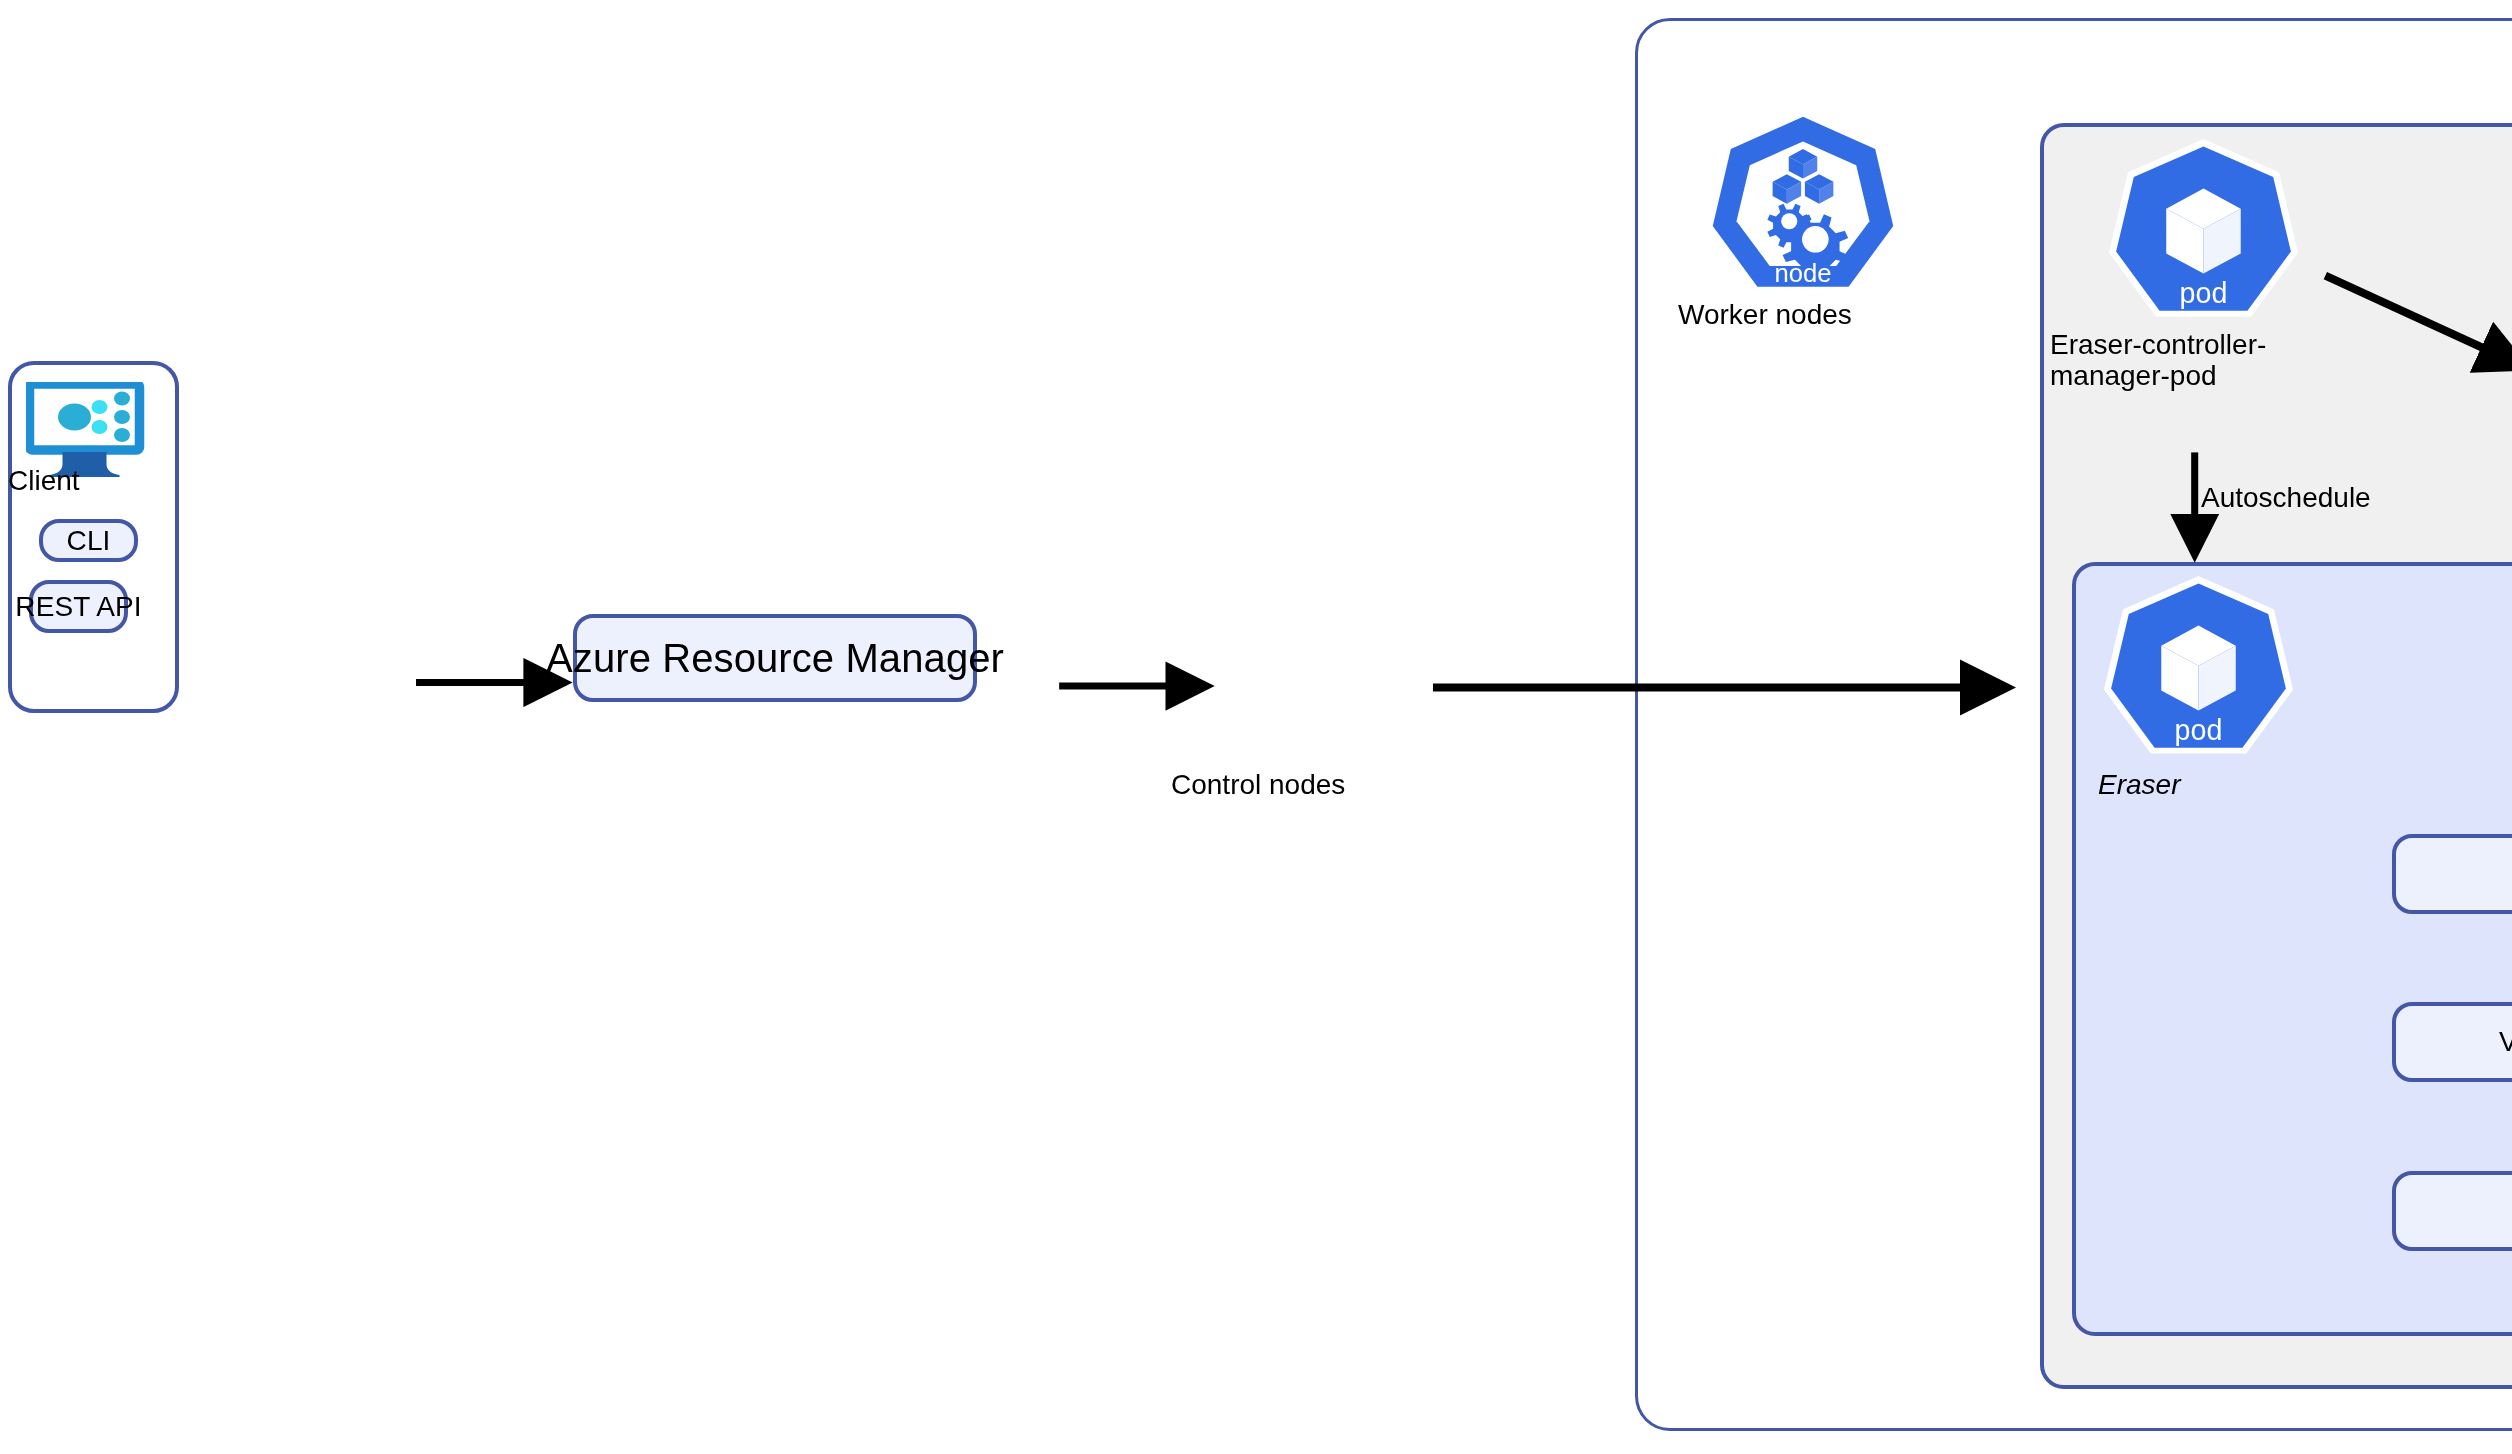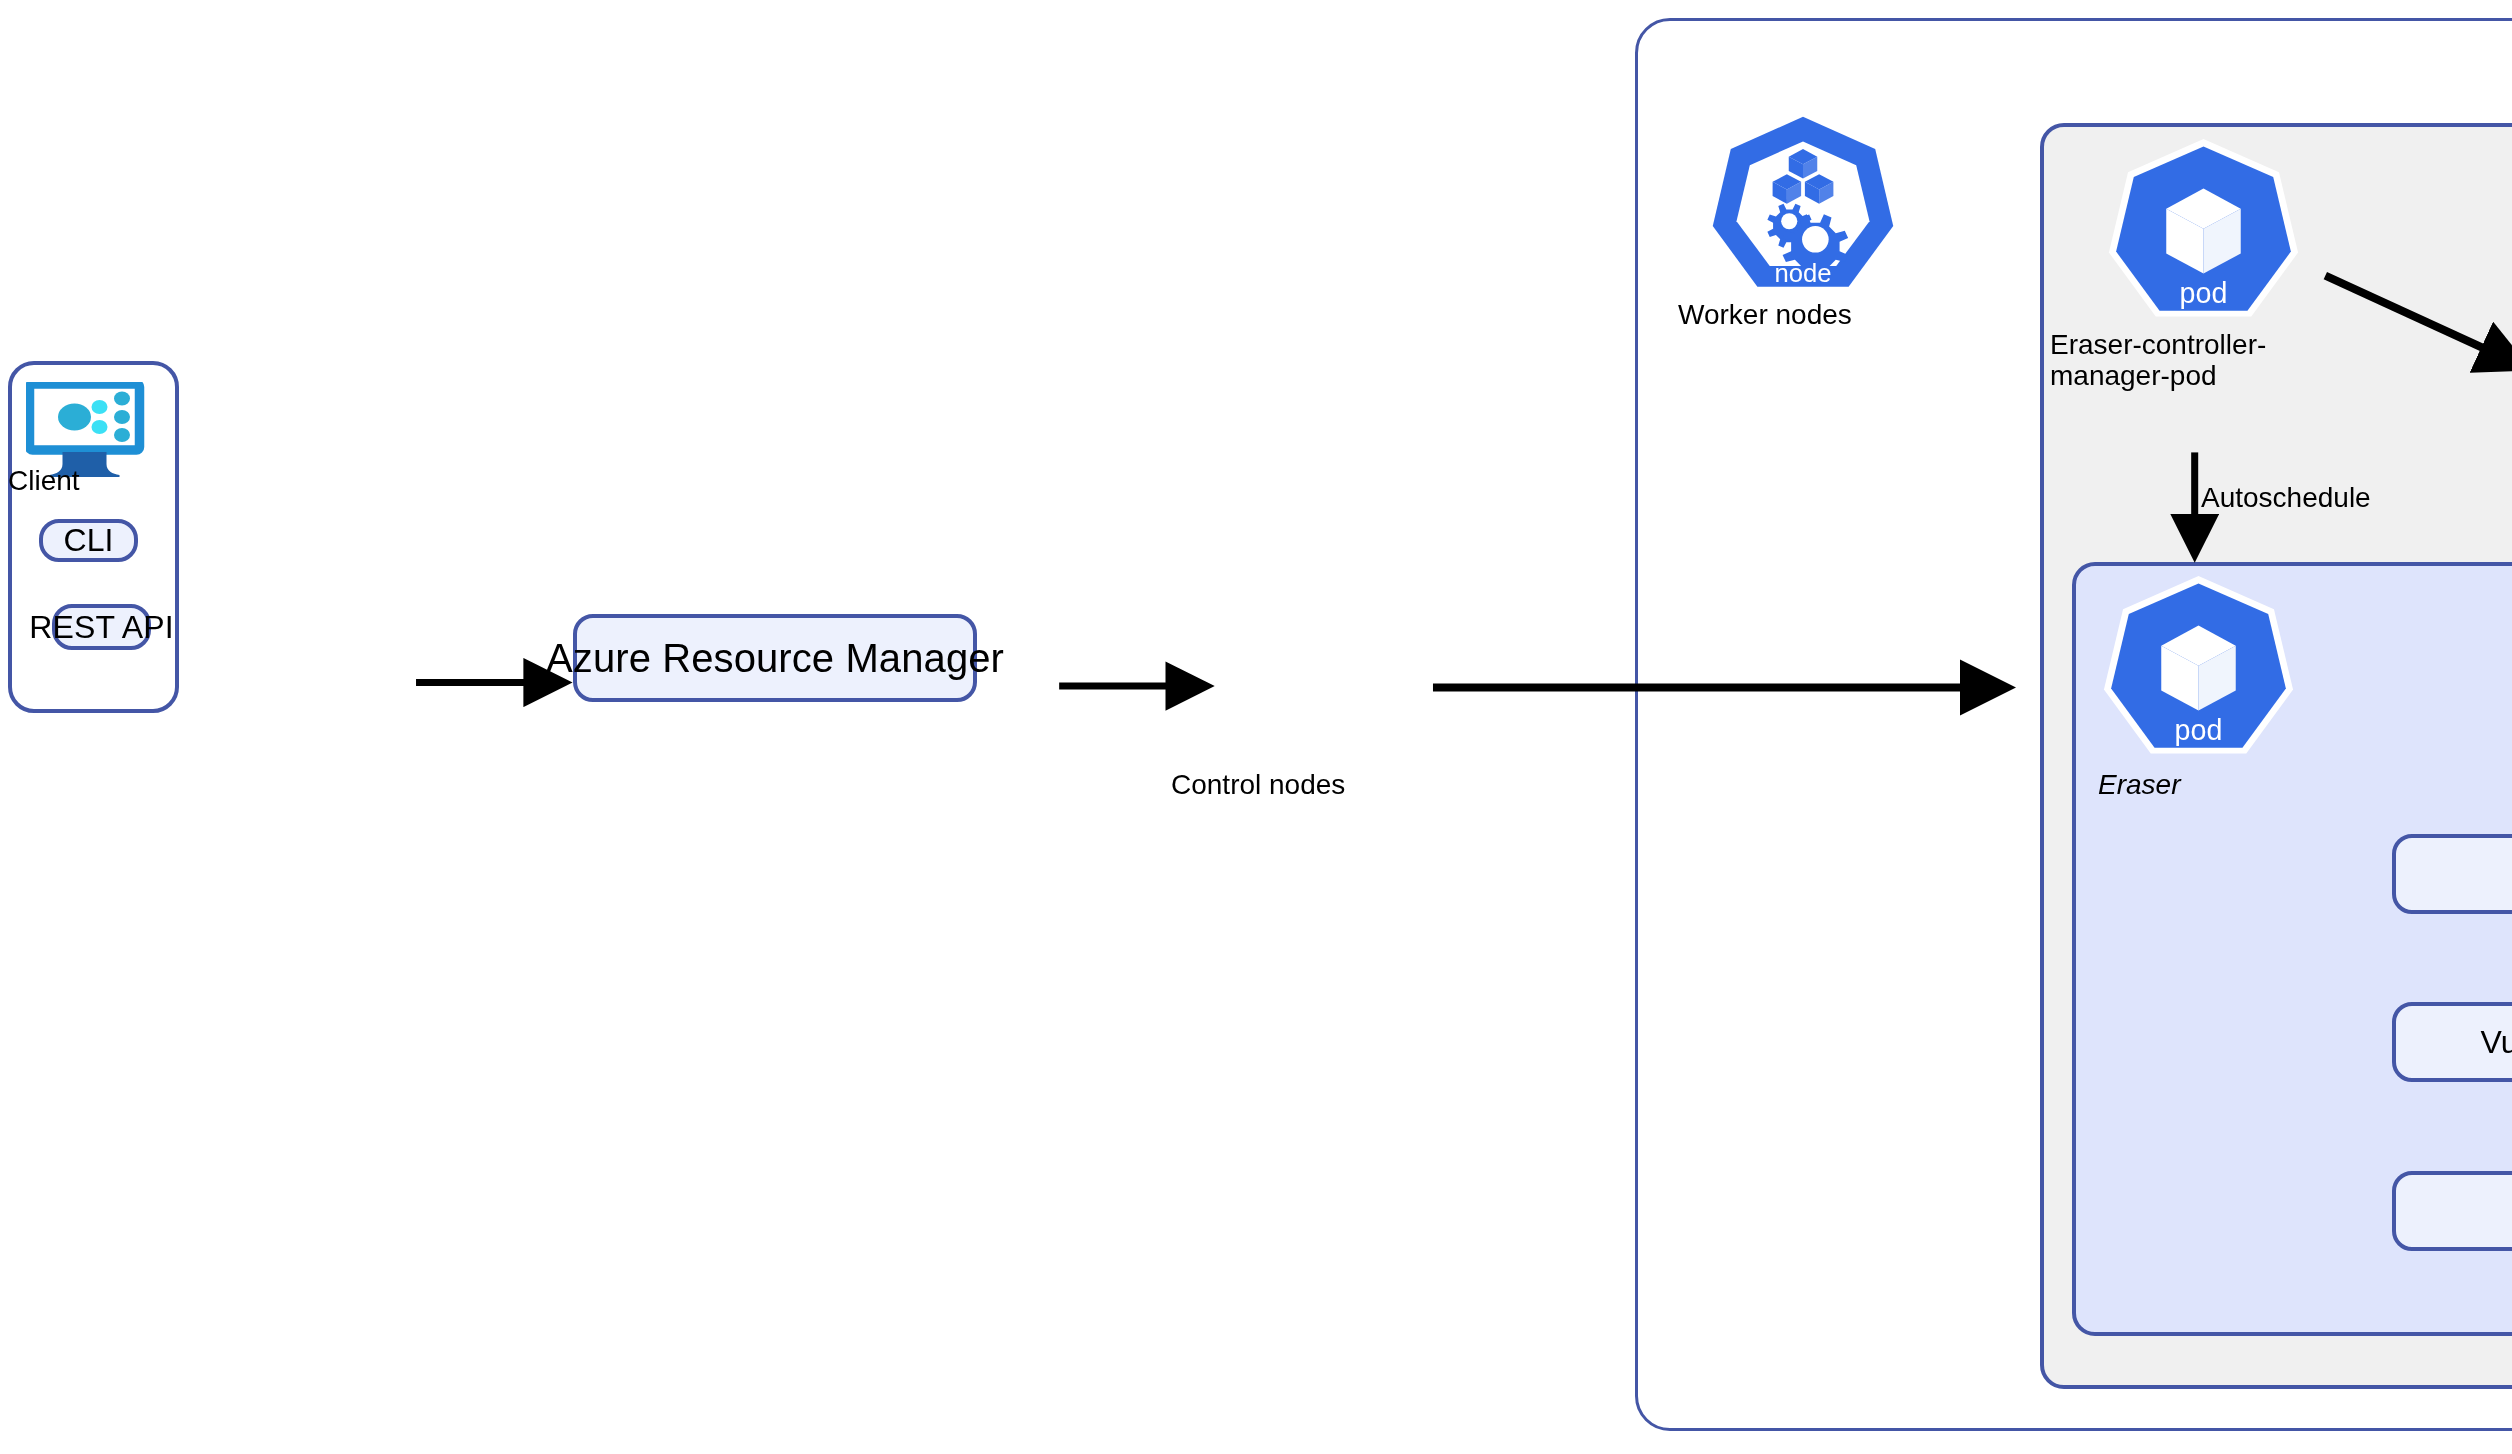--- a/index.html
+++ b/index.html
@@ -39,21 +39,21 @@
   
   .pill {
     position: absolute;
     border: 4px solid #4456A6;
     border-radius: 20px;
     background: #EDF1FD;
     display: flex;
     align-items: center;
     justify-content: center;
     color: #000000;
-    font-size: 32px;
+    font-size: 28px;
     letter-spacing: 0.1px;
     white-space: nowrap;
   }
   
   .cap {
     position: absolute;
     color: #000000;
     font-size: 28px;
     line-height: 1.12;
     white-space: pre-line;
@@ -86,21 +86,21 @@
       <path d="M96 140 h44 v24 c0 14 12 20 26 22 v4 H26 v-4 c14 -2 26 -8 26 -22 v-24 z" transform="translate(20,0)" fill="#1F5FA8"></path>
     </svg>
   </div>
 
   <div class="cap" style="left:8px; top:465px; width:151px;">Client</div>
 
   <div class="pill" style="left:39px; top:519px; width:99px; height:43px;">
     <span>CLI</span>
   </div>
 
-  <div class="pill" style="left:52px; top:580px; width:99px; height:46px;margin-top:24px;">
+  <div class="pill" style="left:29px; top:580px; width:99px; height:53px;">
     <span>REST API</span>
   </div>
 
   <div class="pill" style="left:573px; top:614px; width:404px; height:88px; font-size:40px;justify-content:center;">
     <span>Azure Resource Manager</span>
   </div>
 
   <div class="cap" style="left:1171px; top:769px; width:271px;">Control nodes</div>
 
   <div class="rbox cluster-outer" style="left:1635px; top:18px; width:1394px; height:1413px;"></div>

